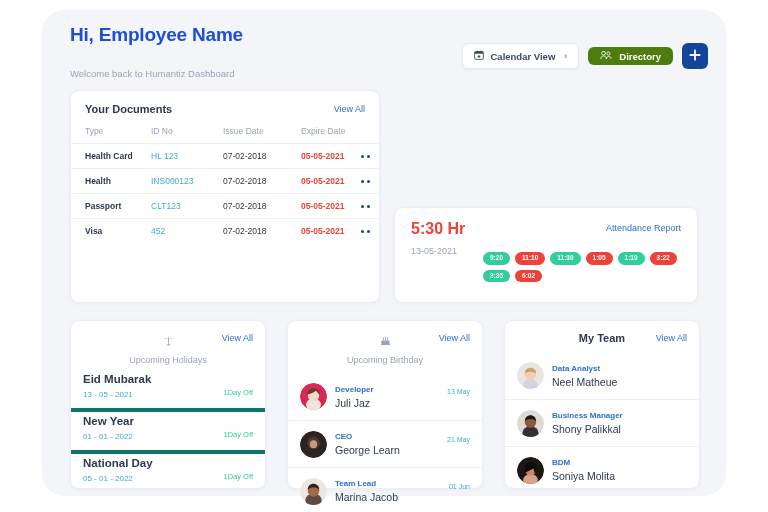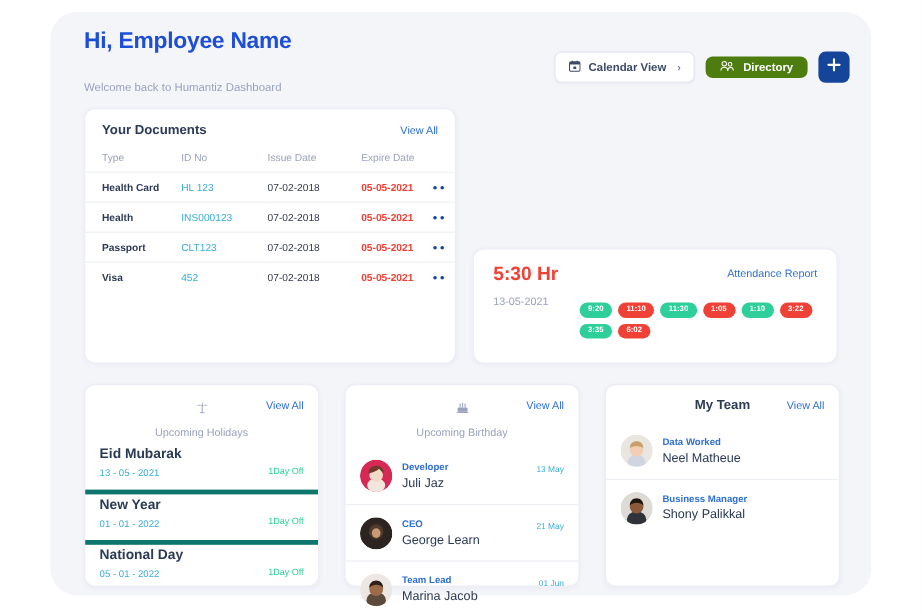--- a/index.html
+++ b/index.html
@@ -370,33 +370,47 @@
     <div class="p-row first">
       <span class="avatar">
         <svg width="27" height="27" viewBox="0 0 40 40">
             <circle cx="20" cy="20" r="20" fill="#e9e6e2"></circle>
             <ellipse cx="20" cy="34" rx="11" ry="9" fill="#cfd6e0"></ellipse>
             <circle cx="20" cy="19" r="8.4" fill="#f0cdb4"></circle>
             <path d="M11.6 17c0-5.4 3.8-8.6 8.4-8.6s8.4 3.2 8.4 8.6c-2.4-1.4-5-2.6-8.4-2.6s-6 1.2-8.4 2.6z" fill="#c9a06a"></path>
           </svg>
       </span>
       <span>
-        <span class="p-role" style="display:block">Data Worked</span>
+        <span class="p-role" style="display:block">Data Analyst</span>
         <span class="p-name" style="display:block">Neel Matheue</span>
       </span>
     </div>
     <div class="p-row">
       <span class="avatar">
         <svg width="27" height="27" viewBox="0 0 40 40">
             <circle cx="20" cy="20" r="20" fill="#dedbd6"></circle>
             <ellipse cx="20" cy="34" rx="12" ry="10" fill="#2f3236"></ellipse>
             <circle cx="20" cy="18" r="8.4" fill="#8a5a3c"></circle>
             <path d="M11.6 16.6c0-5.6 3.8-9 8.4-9s8.4 3.4 8.4 9c-2.4-2.2-5-3.4-8.4-3.4s-6 1.2-8.4 3.4z" fill="#22160f"></path>
           </svg>
       </span>
       <span>
         <span class="p-role" style="display:block">Business Manager</span>
         <span class="p-name" style="display:block">Shony Palikkal</span>
       </span>
     </div>
+    <div class="p-row">
+      <span class="avatar">
+        <svg width="27" height="27" viewBox="0 0 40 40">
+            <circle cx="20" cy="20" r="20" fill="#1c1713"></circle>
+            <ellipse cx="20" cy="34" rx="11" ry="9" fill="#d8a18a"></ellipse>
+            <circle cx="20" cy="19.4" r="8" fill="#c98a6b"></circle>
+            <path d="M11.2 18c0-6.4 4-10.2 8.8-10.2S28.8 11.6 28.8 18c0 3.4-1 5.4-2.2 5.4-1.4 0-1-4.6-2.6-6.4-2 2.4-8.6 3.2-10.6 6.4-1.2 0-2.2-2-2.2-5.4z" fill="#120d0a"></path>
+          </svg>
+      </span>
+      <span>
+        <span class="p-role" style="display:block">BDM</span>
+        <span class="p-name" style="display:block">Soniya Molita</span>
+      </span>
+    </div>
   </div>
 
 </div>
 
 </body></html>

